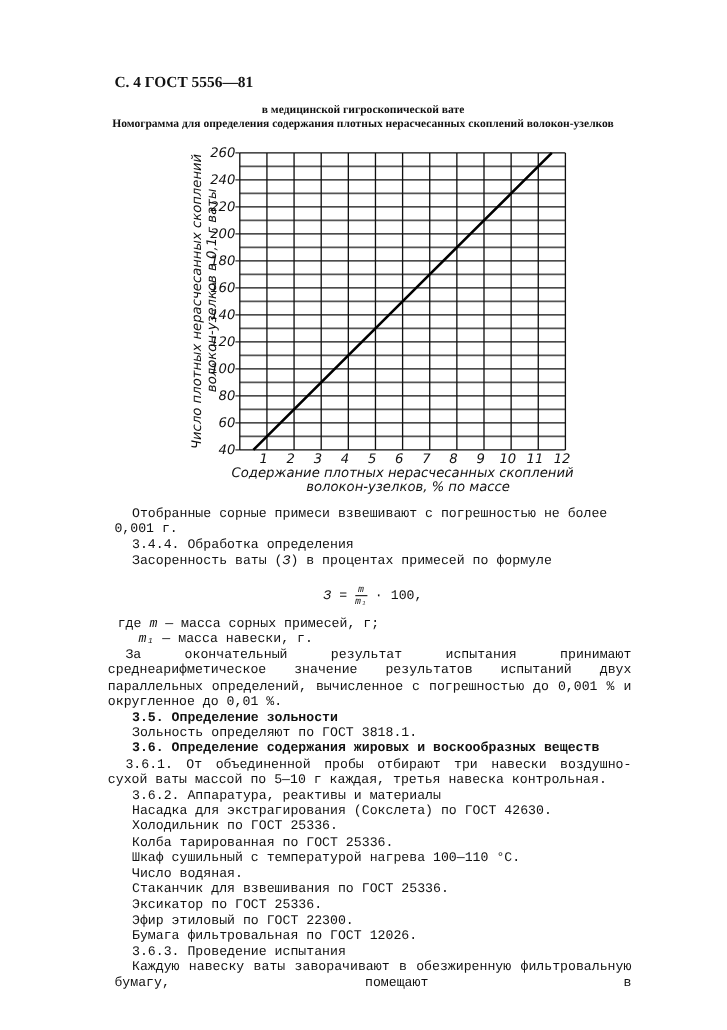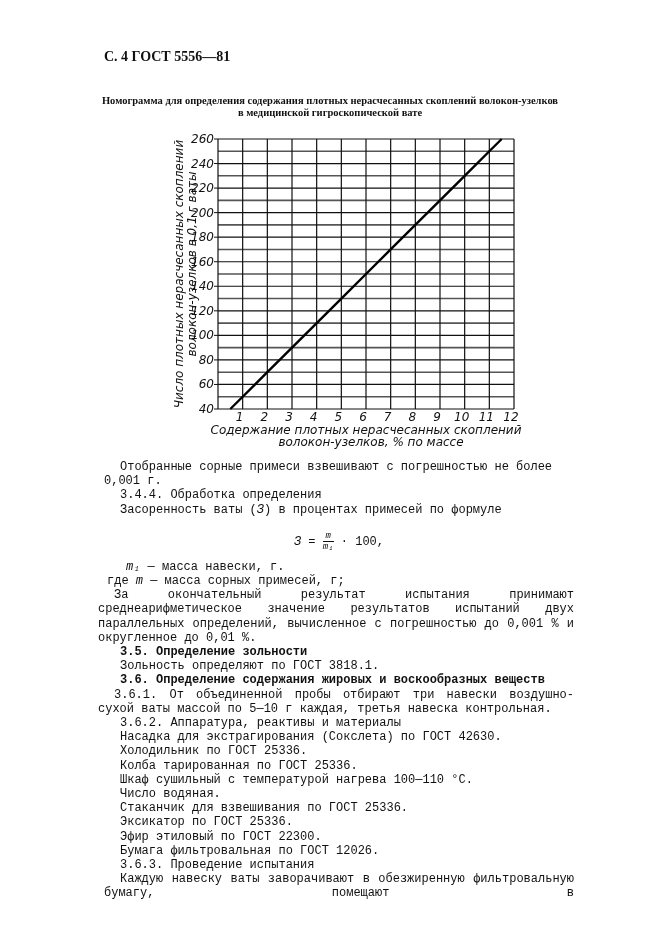--- a/index.html
+++ b/index.html
@@ -1,36 +1,36 @@
 <!DOCTYPE html>
 <html><head>
 <meta charset="utf-8">
 <style>
   html, body { margin:0; padding:0; background:#fff; }
   body { width:661px; height:936px; position:relative; overflow:hidden; font-family:"Liberation Serif", serif; color:#111; }
-  .hdr { position:absolute; left:104px; top:49px; font-size:14px; font-weight:bold; }
+  .hdr { position:absolute; left:104px; top:68px; font-size:14px; font-weight:bold; }
   .cap { position:absolute; left:100px; top:95px; width:460px; text-align:center; font-size:10.5px; font-weight:bold; line-height:12px; }
   svg.chart { position:absolute; left:0; top:0; }
   .body { position:absolute; left:104px; top:460px; width:470px; font-size:12px; line-height:14.2px;font-family:Liberation Mono, monospace; }
   .body p { margin:0; }
   .ind { text-indent:16px; }
   .just { text-align:justify; text-align-last:left; }
   .formula { text-align:center; margin:14px 0 8px 0; font-size:12px; }
   .frac { display:inline-block; vertical-align:middle; text-align:center; font-size:9px; line-height:10px; font-style:italic; }
   .frac .num { border-bottom:1px solid #111; padding:0 2px; display:block; }
   .b { font-weight:bold; }
   i { font-style:italic; }
 </style>
 </head>
 <body>
 
 <div class="hdr">С. 4 ГОСТ 5556—81</div>
 <div class="cap">
+  <div>в медицинской гигроскопической вате</div>
   <div>Номограмма для определения содержания плотных нерасчесанных скоплений волокон-узелков</div>
-  <div>в медицинской гигроскопической вате</div>
 </div>
 
 <svg class="chart" id="chart" width="661" height="460" xmlns="http://www.w3.org/2000/svg">
     <line x1="218" x2="514" y1="409" y2="409" stroke="#111" stroke-width="1.2"></line>
     <line x1="218" x2="514" y1="396.72727272727275" y2="396.72727272727275" stroke="#555" stroke-width="1.6"></line>
     <line x1="218" x2="514" y1="384.45454545454544" y2="384.45454545454544" stroke="#111" stroke-width="1.2"></line>
     <line x1="218" x2="514" y1="372.1818181818182" y2="372.1818181818182" stroke="#555" stroke-width="1.6"></line>
     <line x1="218" x2="514" y1="359.9090909090909" y2="359.9090909090909" stroke="#111" stroke-width="1.2"></line>
     <line x1="218" x2="514" y1="347.6363636363636" y2="347.6363636363636" stroke="#555" stroke-width="1.6"></line>
     <line x1="218" x2="514" y1="335.3636363636364" y2="335.3636363636364" stroke="#111" stroke-width="1.2"></line>
@@ -106,22 +106,22 @@
     <text x="0" y="0" transform="translate(196,264) rotate(-90)" text-anchor="middle" font-size="12" font-style="italic" font-family="&quot;DejaVu Sans&quot;, sans-serif" fill="#111">волокон-узелков в 0,1 г ваты</text>
   </svg>
 
 <div class="body">
   <p class="ind">Отобранные сорные примеси взвешивают с погрешностью не более 0,001 г.</p>
   <p class="ind">3.4.4. Обработка определения</p>
   <p class="ind"><span>Засоренность ваты (</span><i>З</i><span>) в процентах примесей по формуле</span></p>
   <div class="formula">
     <i>З = </i><span class="frac"><span class="num">m</span><span>m₁</span></span><span> · 100,</span>
   </div>
+  <p style="margin-left:3px"><span>где </span><i>m</i><span> — масса сорных примесей, г;</span></p>
   <p style="margin-left:22px"><i>m₁</i><span> — масса навески, г.</span></p>
-  <p style="margin-left:3px"><span>где </span><i>m</i><span> — масса сорных примесей, г;</span></p>
   <p class="ind just" style="margin-left:-6px">За окончательный результат испытания принимают среднеарифметическое значение результатов испытаний двух параллельных определений, вычисленное с погрешностью до 0,001 % и округленное до 0,01 %.</p>
   <p class="ind b">3.5. Определение зольности</p>
   <p class="ind">Зольность определяют по ГОСТ 3818.1.</p>
   <p class="ind b">3.6. Определение содержания жировых и воскообразных веществ</p>
   <p class="ind just" style="margin-left:-6px">3.6.1. От объединенной пробы отбирают три навески воздушно-сухой ваты массой по 5—10 г каждая, третья навеска контрольная.</p>
   <p class="ind">3.6.2. Аппаратура, реактивы и материалы</p>
   <div id="items">
       <p class="ind">Насадка для экстрагирования (Сокслета) по ГОСТ 42630.</p>
       <p class="ind">Холодильник по ГОСТ 25336.</p>
       <p class="ind">Колба тарированная по ГОСТ 25336.</p>

